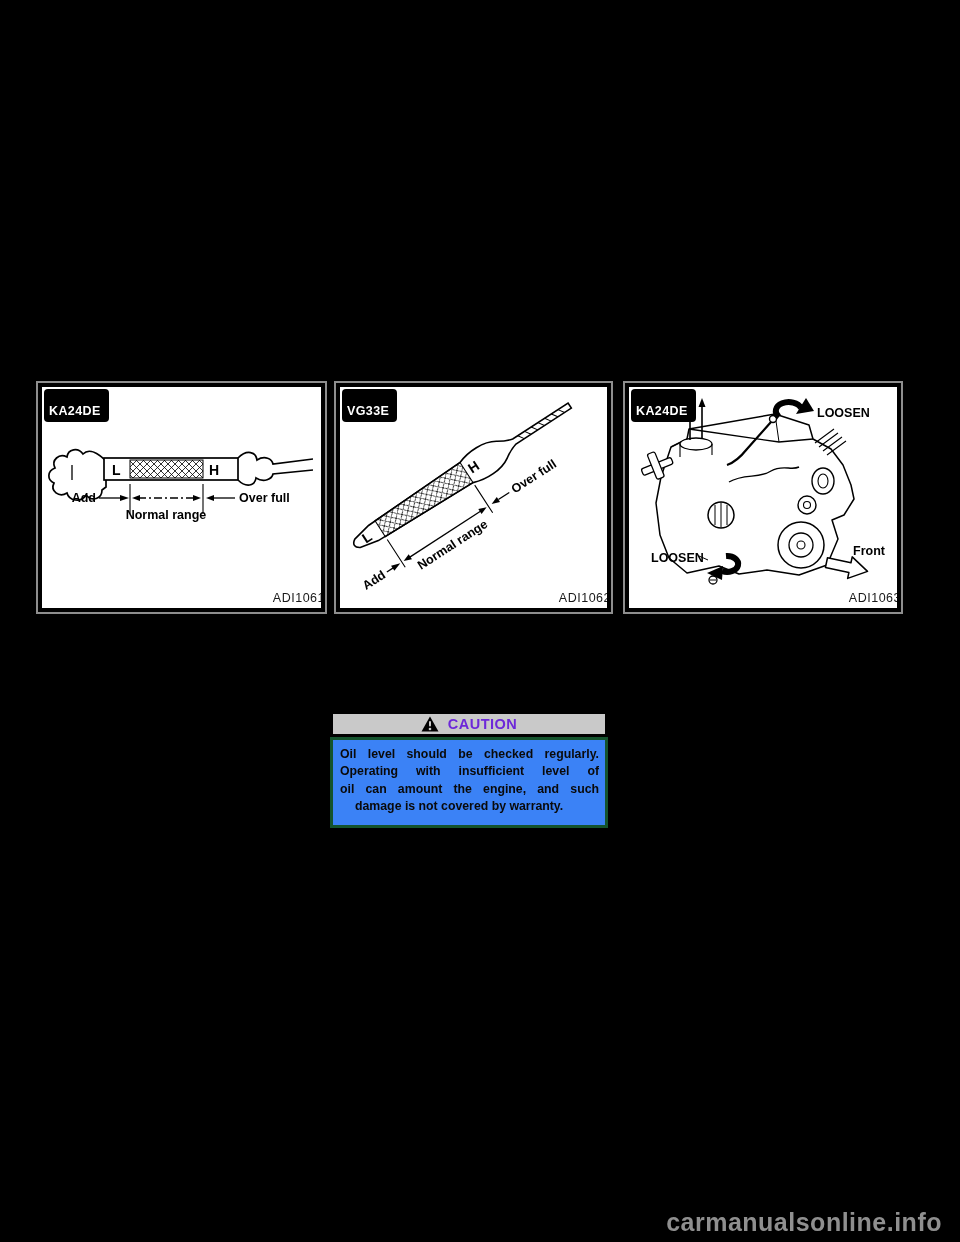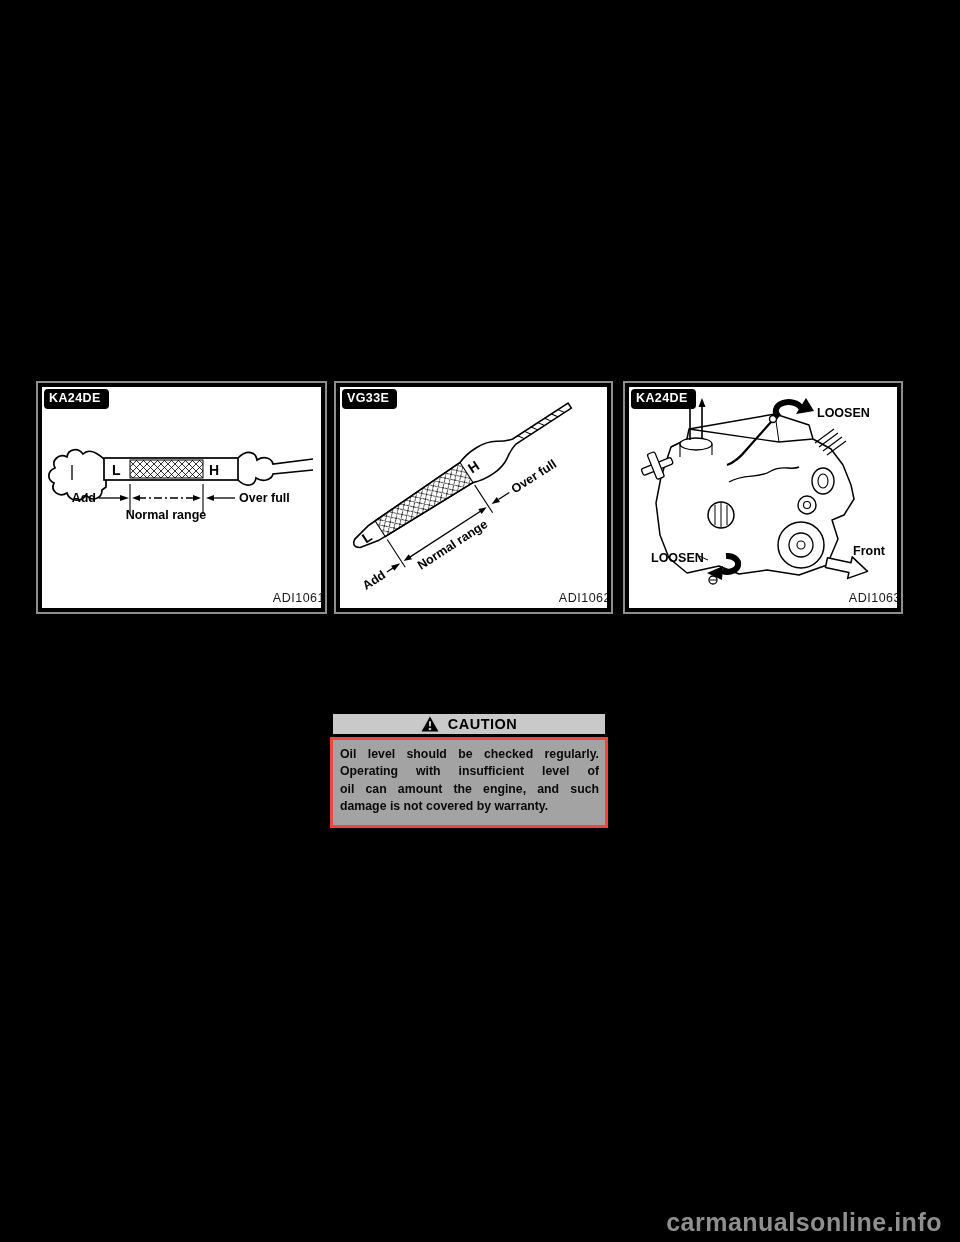--- a/index.html
+++ b/index.html
@@ -2,35 +2,35 @@
 <html><head>
 <meta charset="utf-8">
 <style>
   html,body{margin:0;padding:0;background:#000;}
   .page{position:relative;width:960px;height:1242px;background:#000;overflow:hidden;
         font-family:"Liberation Sans",sans-serif;}
   .panel{position:absolute;top:383px;background:#fff;border:4px solid #000;
          box-shadow:0 0 0 2px #8e8e8e;overflow:hidden;}
   .panel svg{display:block;}
   .chip{position:absolute;top:2px;left:2px;background:#000;color:#fff;font-weight:bold;
-        font-size:12.5px;line-height:1;padding:3px 8px 4px 5px;border-radius:4px;letter-spacing:.4px;}
+        font-size:12.5px;line-height:1;padding:16px 8px 4px 5px;border-radius:4px;letter-spacing:.4px;}
   .figcode{position:absolute;right:-4px;bottom:3px;font-size:12.5px;color:#1a1a1a;
            letter-spacing:.5px;white-space:nowrap;}
   svg text{fill:#000;font-family:"Liberation Sans",sans-serif;font-weight:bold;}
   .diagram-label{font-size:12.5px;}
   .mark-letter{font-size:14px;}
   .caution{position:absolute;left:330px;top:711px;width:278px;}
   .caution-header{box-sizing:border-box;background:#c9c9c9;border:3px solid #000;height:26px;
         display:flex;align-items:center;justify-content:center;gap:9px;}
-  .caution-title{font-weight:bold;font-size:14.5px;letter-spacing:.5px;color:#000000;}
-  .caution-body{box-sizing:border-box;background:#a3a3a3;border:3px solid #ef4444;margin-top:0;
+  .caution-title{font-weight:bold;font-size:14.5px;letter-spacing:.5px;color:#6d28d9;}
+  .caution-body{box-sizing:border-box;background:#3b82f6;border:3px solid #14532d;margin-top:0;
         padding:6px 6px 9px 7px;}
   .cl{font-weight:bold;font-size:12.3px;color:#0a0a0a;line-height:1.42;white-space:nowrap;
       overflow:hidden;text-align:justify;text-align-last:justify;}
-  .cl:last-child{text-align-last:auto;}
+  .cl:last-child{text-align-last:auto;margin-left:15px;}
   .watermark{position:absolute;right:18px;bottom:5px;color:#8f8f8f;font-weight:bold;
       font-size:25px;letter-spacing:.5px;margin-left:44px;}
 </style>
 </head>
 <body>
 
 <div class="page">
 
   <section class="panel" style="left:38px;width:279px;height:221px">
     <svg viewBox="0 0 271 213" width="271" height="213">

